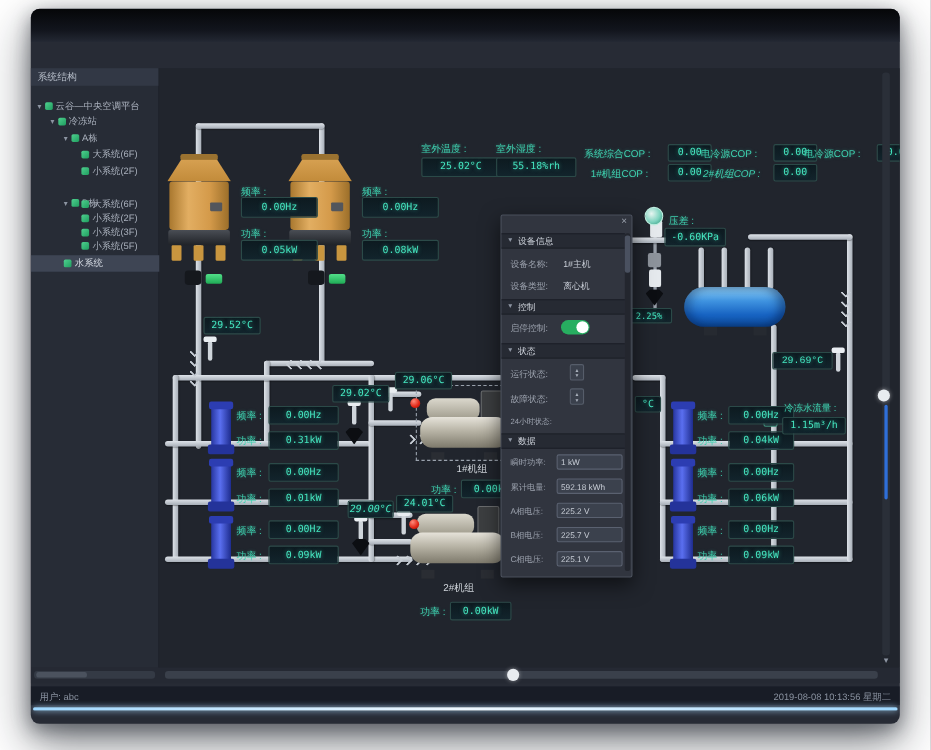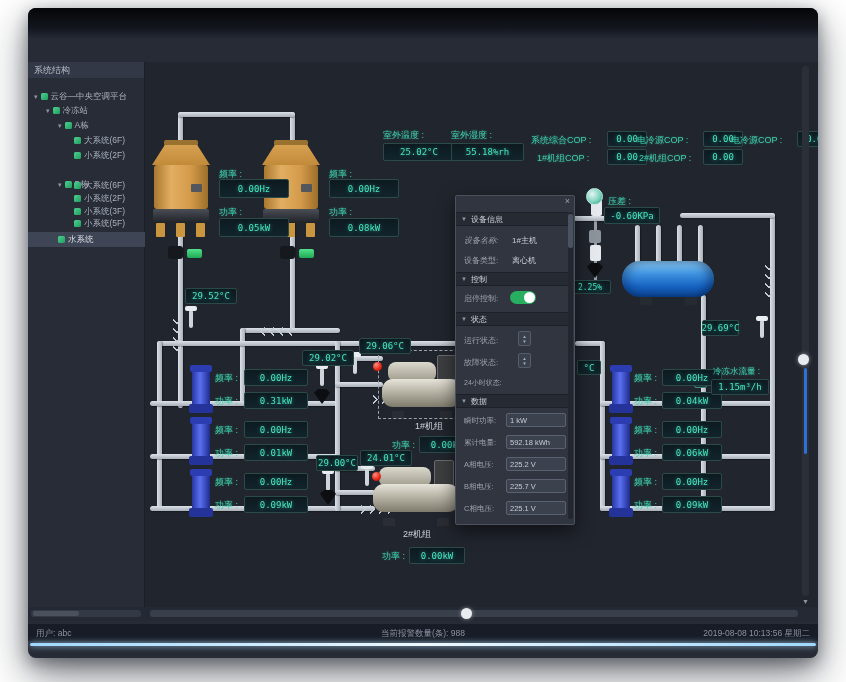--- a/index.html
+++ b/index.html
@@ -323,21 +323,21 @@
     <span class="tlabel" style="left:238px;top:67px;">室外温度 :</span>
     <div class="readout" style="left:238px;top:81px;width:72px;height:18px;">25.02°C</div>
     <span class="tlabel" style="left:306px;top:67px;">室外湿度 :</span>
     <div class="readout" style="left:306px;top:81px;width:73px;height:18px;">55.18%rh</div>
     <span class="tlabel" style="left:386px;top:72px;">系统综合COP :</span>
     <div class="readout" style="left:462px;top:69px;width:40px;height:16px;">0.00</div>
     <span class="tlabel" style="left:392px;top:90px;">1#机组COP :</span>
     <div class="readout" style="left:462px;top:87px;width:40px;height:16px;">0.00</div>
     <span class="tlabel" style="left:492px;top:72px;">电冷源COP :</span>
     <div class="readout" style="left:558px;top:69px;width:40px;height:16px;">0.00</div>
-    <span class="tlabel" style="left:494px;top:90px;">2#机组COP :</span>
+    <span class="tlabel" style="left:494px;top:90px;font-style:italic;">2#机组COP :</span>
     <div class="readout" style="left:558px;top:87px;width:40px;height:16px;">0.00</div>
     <span class="tlabel" style="left:586px;top:72px;">电冷源COP :</span>
     <div class="readout" style="left:652px;top:69px;width:40px;height:16px;">0.00</div>
 
     <div class="pbody" style="left:446px;top:138px;"></div>
     <div class="pinst" style="left:441px;top:126px;"></div>
     <span class="tlabel" style="left:463px;top:133px;">压差 :</span>
     <div class="readout" style="left:459px;top:145px;width:56px;height:17px;">-0.60KPa</div>
     <div class="gblob" style="left:444px;top:168px;"></div>
     <div class="pbody" style="left:445px;top:183px;"></div>
@@ -350,24 +350,24 @@
 
     <div class="readout" style="left:40px;top:226px;width:52px;height:16px;">29.52°C</div>
     <div class="probe" style="left:44px;top:248px;"></div>
     <div class="readout" style="left:157px;top:288px;width:52px;height:16px;">29.02°C</div>
     <div class="probe" style="left:175px;top:306px;"></div>
     <div class="dropv" style="left:169px;top:327px;"></div>
     <div class="readout" style="left:214px;top:276px;width:52px;height:16px;">29.06°C</div>
     <div class="probe" style="left:208px;top:294px;"></div>
     <div class="readout" style="left:215px;top:388px;width:52px;height:16px;">24.01°C</div>
     <div class="probe" style="left:220px;top:406px;"></div>
-    <div class="readout" style="left:171px;top:393px;width:42px;height:16px;">29.00°C</div>
+    <div class="readout" style="left:171px;top:393px;width:42px;height:16px;font-style:italic;">29.00°C</div>
     <div class="probe" style="left:181px;top:411px;"></div>
     <div class="dropv" style="left:175px;top:428px;"></div>
-    <div class="readout" style="left:557px;top:258px;width:37px;height:16px;">29.69°C</div>
+    <div class="readout" style="left:557px;top:258px;width:55px;height:16px;font-family:Liberation Mono, monospace;">29.69°C</div>
     <div class="probe" style="left:615px;top:258px;"></div>
     <div class="readout" style="left:432px;top:298px;width:24px;height:15px;">°C</div>
 
     <div class="rdot" style="left:228px;top:300px;"></div>
     <div class="rdot" style="left:227px;top:410px;"></div>
 
     <div class="dashedsel" style="left:233px;top:288px;width:90px;height:69px;"></div>
     <div class="chiller" style="left:237px;top:293px;width:80px;height:58px;">
       <div class="ch-top"></div>
         <div class="ch-panel"></div>
@@ -426,21 +426,21 @@
     <span class="tlabel" style="left:568px;top:304px;font-size:8.5px;">冷冻水流量 :</span>
     <div class="readout" style="left:566px;top:317px;width:58px;height:16px;">1.15m³/h</div>
     <div class="fsq" style="left:549px;top:333px;"></div>
 
     <div class="popup">
       <span class="pp-close">×</span>
       <div class="pp-sec" style="top:16px;">
         <span class="sc">▼</span>
         <span>设备信息</span>
       </div>
-      <span class="pp-lab" style="top:39px;font-style:italic;">设备名称:</span>
+      <span class="pp-lab" style="top:39px;">设备名称:</span>
       <span class="pp-val" style="left:56px;top:39px;">1#主机</span>
       <span class="pp-lab" style="top:59px;">设备类型:</span>
       <span class="pp-val" style="left:56px;top:59px;">离心机</span>
       <div class="pp-sec" style="top:76px;">
         <span class="sc">▼</span>
         <span>控制</span>
       </div>
       <span class="pp-lab" style="top:97px;">启停控制:</span>
       <div class="toggle" style="left:54px;top:95px;"></div>
       <div class="pp-sec" style="top:116px;">
@@ -486,18 +486,17 @@
   <div class="hscroll-region">
     <div class="hs-mini">
         <div class="hs-mini-thumb"></div>
       </div>
     <div class="hs-track"></div>
     <div class="hs-dot"></div>
   </div>
 
   <div class="statusbar">
     <span class="sb-left">用户: abc</span>
-    <span class="sb-center">当前报警数量(条): 988</span>
     <span class="sb-right">2019-08-08 10:13:56 星期二</span>
   </div>
 
   <div class="glowstrip"></div>
 </div>
 
 </body></html>

